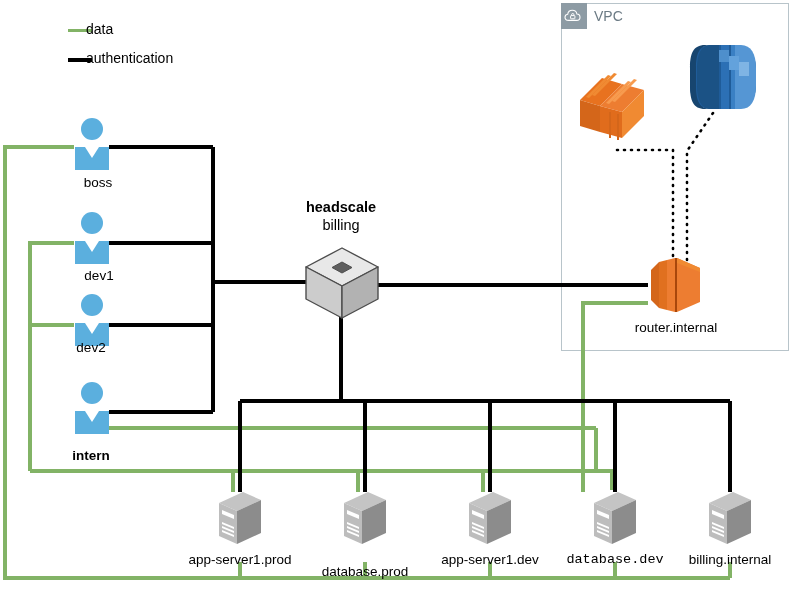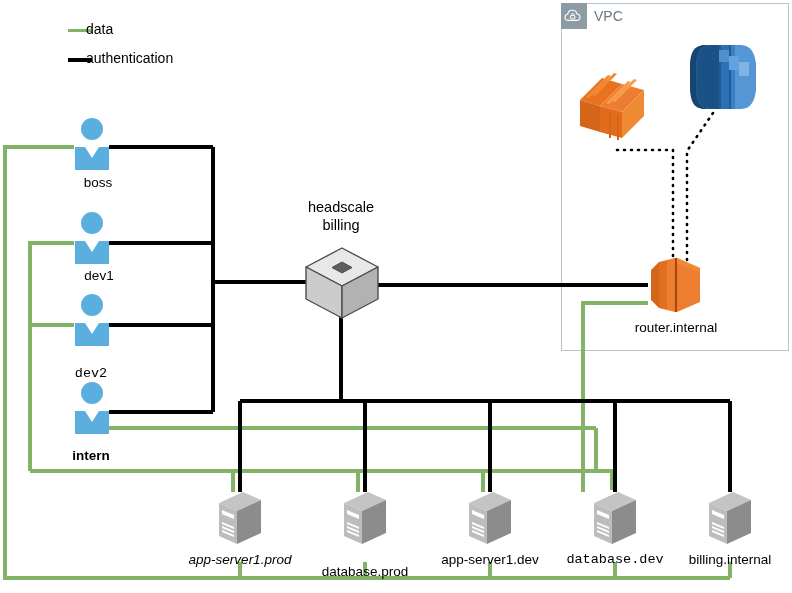--- a/index.html
+++ b/index.html
@@ -122,33 +122,33 @@
     </div>
     <div class="lbl c" style="left:91px;top:268px;margin-left:8px;">dev1</div>
 
     <div style="position:absolute;left:74px;top:294px;">
       <svg width="36" height="52" viewBox="0 0 36 52">
         <circle cx="18" cy="11" r="11" fill="#5BAFDE"></circle>
         <path d="M1 29 H35 V52 H1 Z" fill="#5BAFDE"></path>
         <path d="M11 29 L18 40 L25 29 Z" fill="#ffffff"></path>
       </svg>
     </div>
-    <div class="lbl c" style="left:91px;top:366px;font-family:Liberation Mono, monospace;">dev2</div>
+    <div class="lbl c" style="left:91px;top:340px;">dev2</div>
 
     <div style="position:absolute;left:74px;top:382px;">
       <svg width="36" height="52" viewBox="0 0 36 52">
         <circle cx="18" cy="11" r="11" fill="#5BAFDE"></circle>
         <path d="M1 29 H35 V52 H1 Z" fill="#5BAFDE"></path>
         <path d="M11 29 L18 40 L25 29 Z" fill="#ffffff"></path>
       </svg>
     </div>
     <div class="lbl c" style="left:91px;top:448px;font-weight:bold;">intern</div>
   </div>
 
-  <div class="hs-title" style="left:341px;top:199px;">headscale</div>
+  <div class="hs-title" style="left:341px;top:199px;font-weight:bold;">headscale</div>
   <div class="hs-title" style="left:341px;top:217px;">billing</div>
   <div style="position:absolute;left:303px;top:245px;">
     <svg width="78" height="76" viewBox="0 0 78 76">
 
       <path d="M39 3 L75 22 L39 41 L3 22 Z" fill="#E8E8E8" stroke="#4d4d4d" stroke-width="1.4" stroke-linejoin="round"></path>
 
       <path d="M3 22 L39 41 L39 73 L3 54 Z" fill="#CCCCCC" stroke="#4d4d4d" stroke-width="1.4" stroke-linejoin="round"></path>
 
       <path d="M75 22 L39 41 L39 73 L75 54 Z" fill="#B2B2B2" stroke="#4d4d4d" stroke-width="1.4" stroke-linejoin="round"></path>
 
@@ -208,21 +208,21 @@
       <svg width="50" height="56" viewBox="0 0 50 56">
         <path d="M4 13 L28 2 L46 10 L22 21 Z" fill="#C4C4C4"></path>
         <path d="M4 13 L22 21 L22 54 L4 46 Z" fill="#BDBDBD"></path>
         <path d="M22 21 L46 10 L46 43 L22 54 Z" fill="#8C8C8C"></path>
         <path d="M7 20 L19 25 L19 29 L7 24 Z" fill="#ffffff"></path>
         <path d="M7 32 L19 37 L19 39 L7 34 Z" fill="#ffffff"></path>
         <path d="M7 36 L19 41 L19 43 L7 38 Z" fill="#ffffff"></path>
         <path d="M7 40 L19 45 L19 47 L7 42 Z" fill="#ffffff"></path>
       </svg>
     </div>
-    <div class="lbl c" style="left:240px;top:552px;font-style:italic;">app-server1.prod</div>
+    <div class="lbl c" style="left:240px;top:552px;">app-server1.prod</div>
 
     <div style="position:absolute;left:340px;top:490px;">
       <svg width="50" height="56" viewBox="0 0 50 56">
         <path d="M4 13 L28 2 L46 10 L22 21 Z" fill="#C4C4C4"></path>
         <path d="M4 13 L22 21 L22 54 L4 46 Z" fill="#BDBDBD"></path>
         <path d="M22 21 L46 10 L46 43 L22 54 Z" fill="#8C8C8C"></path>
         <path d="M7 20 L19 25 L19 29 L7 24 Z" fill="#ffffff"></path>
         <path d="M7 32 L19 37 L19 39 L7 34 Z" fill="#ffffff"></path>
         <path d="M7 36 L19 41 L19 43 L7 38 Z" fill="#ffffff"></path>
         <path d="M7 40 L19 45 L19 47 L7 42 Z" fill="#ffffff"></path>

